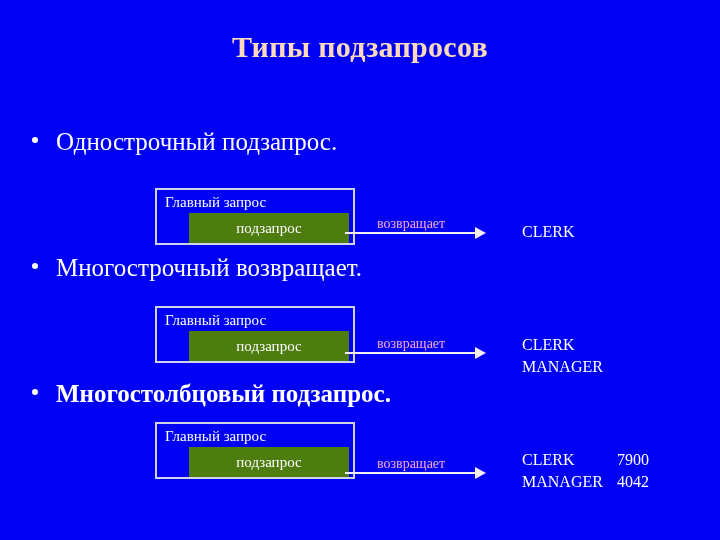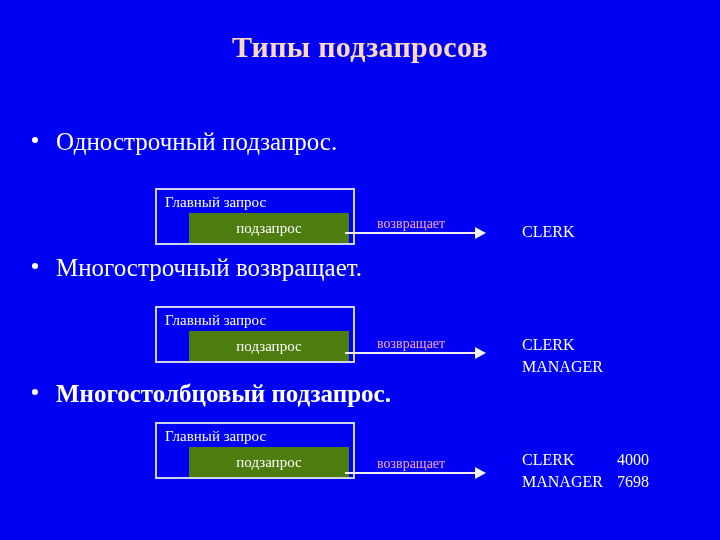--- a/index.html
+++ b/index.html
@@ -223,21 +223,21 @@
 
   <div class="arrow-group" style="top:452px;">
     <span class="arrow-label">возвращает</span>
     <span class="arrow-line"></span>
     <span class="arrow-head"></span>
   </div>
 
   <div class="result" style="top:449px;">
     <div class="result-line">
       <span class="result-name">CLERK</span>
-      <span class="result-value">4000</span>
+      <span class="result-value">7900</span>
     </div>
     <div class="result-line">
       <span class="result-name">MANAGER</span>
-      <span class="result-value">7698</span>
+      <span class="result-value">4042</span>
     </div>
   </div>
 
 </div>
 
 </body></html>

